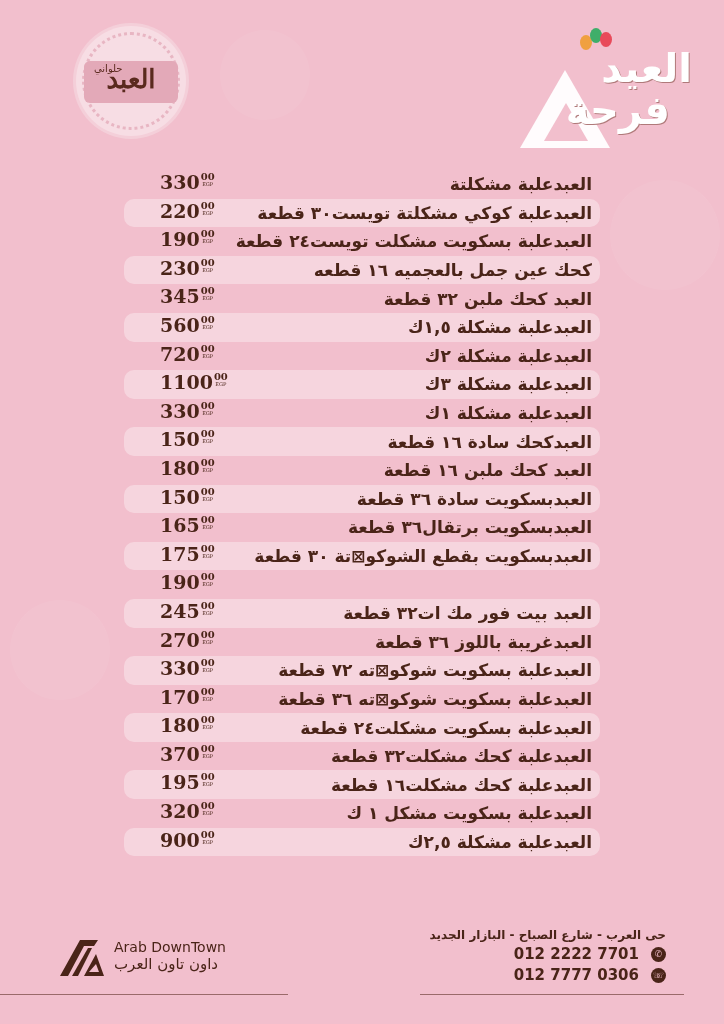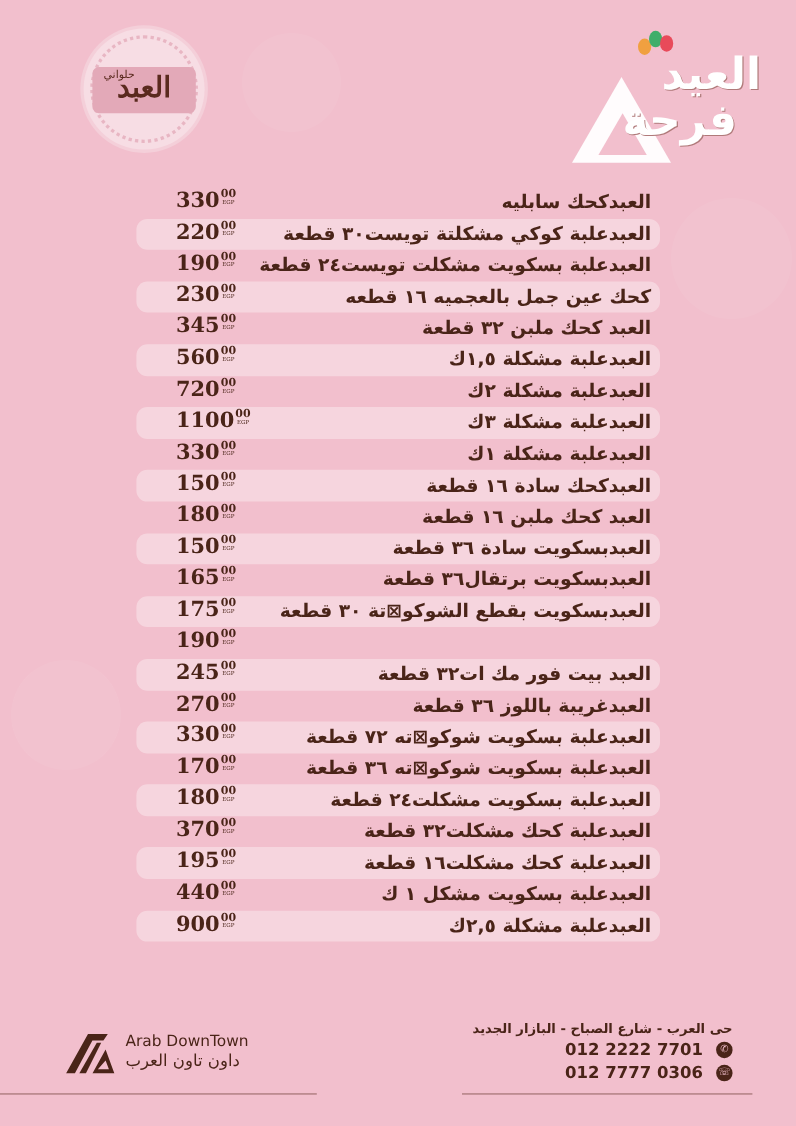--- a/index.html
+++ b/index.html
@@ -66,21 +66,21 @@
 
 <div class="menu" id="menu">
     <div class="row">
       <div class="price">
         <span>330</span>
         <span class="dec">
           <span class="cents">00</span>
           <span class="cur">EGP</span>
         </span>
       </div>
-      <div class="name">العبدكحك سابليه</div>
+      <div class="name">العبدعلبة مشكلتة</div>
     </div>
     <div class="row band">
       <div class="price">
         <span>220</span>
         <span class="dec">
           <span class="cents">00</span>
           <span class="cur">EGP</span>
         </span>
       </div>
       <div class="name">العبدعلبة كوكي مشكلتة تويست٣٠ قطعة</div>
@@ -279,21 +279,21 @@
         <span>195</span>
         <span class="dec">
           <span class="cents">00</span>
           <span class="cur">EGP</span>
         </span>
       </div>
       <div class="name">العبدعلبة كحك مشكلت١٦ قطعة</div>
     </div>
     <div class="row">
       <div class="price">
-        <span>440</span>
+        <span>320</span>
         <span class="dec">
           <span class="cents">00</span>
           <span class="cur">EGP</span>
         </span>
       </div>
       <div class="name">العبدعلبة بسكويت مشكل ١ ك</div>
     </div>
     <div class="row band">
       <div class="price">
         <span>900</span>

